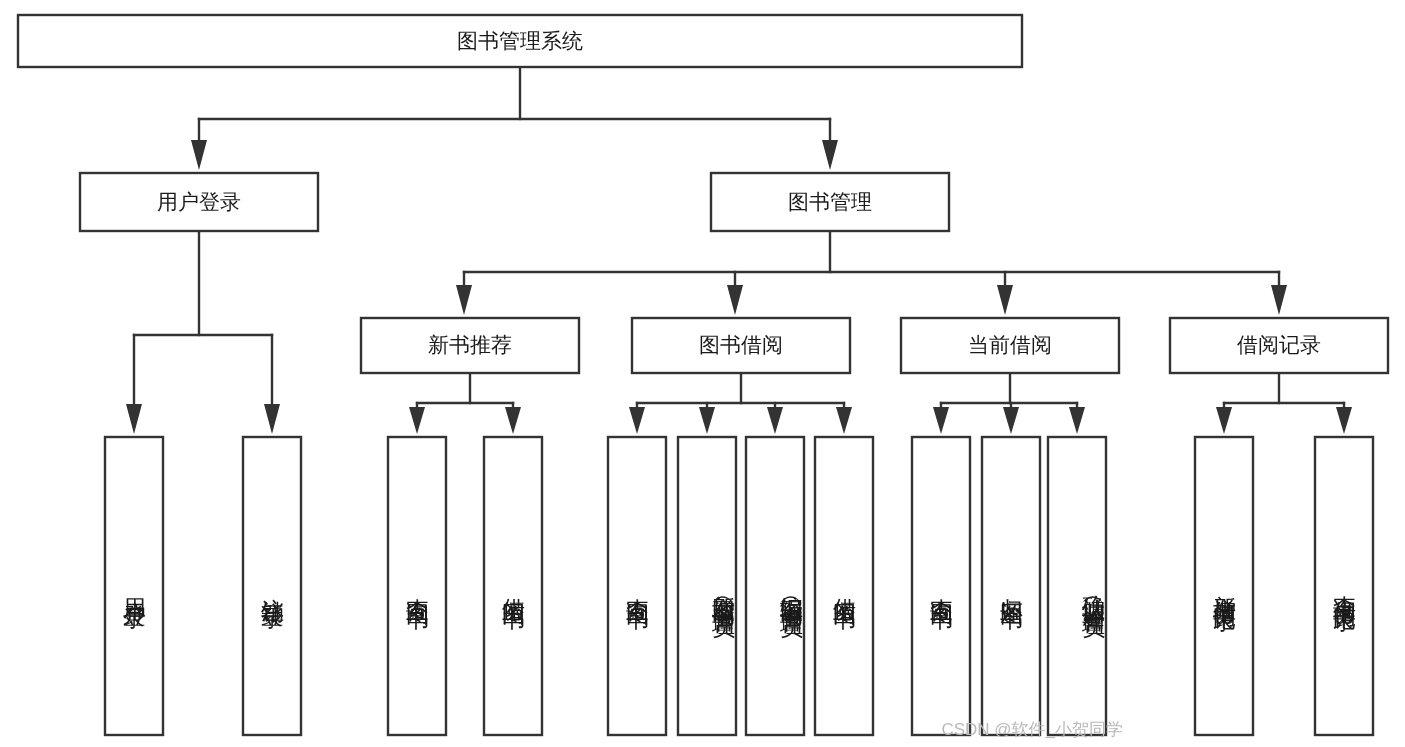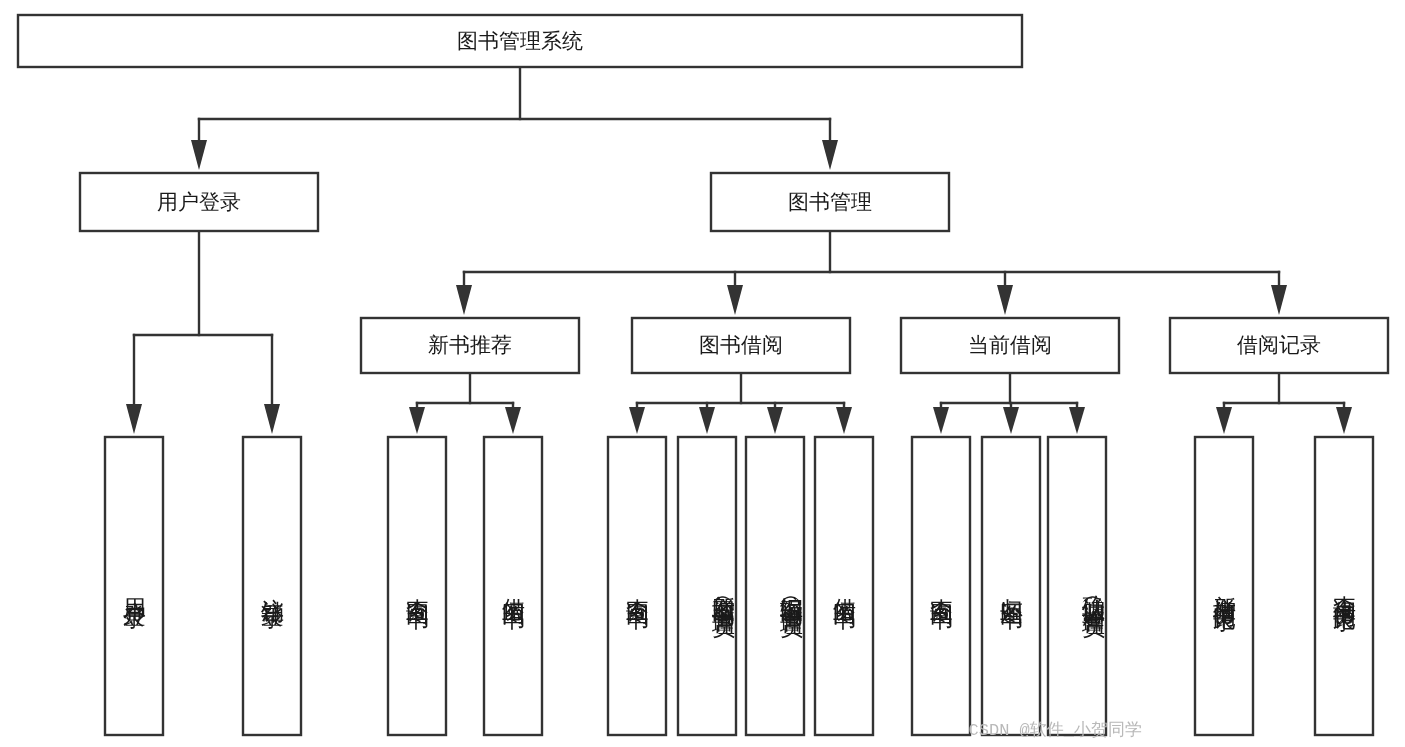--- a/index.html
+++ b/index.html
@@ -11,21 +11,20 @@
     width: 1405px;
     height: 747px;
     font-family: "DejaVu Sans", "Liberation Sans", sans-serif;
     overflow: hidden;
   }
   #diagram-root {
     position: relative;
     width: 1134px;
     height: 747px;
     background: #ffffff;
-    padding-left: 12px;
   }
   svg#flow {
     position: absolute;
     left: 0;
     top: 0;
     width: 1405px;
     height: 747px;
     display: block;
   }
   .node-rect {
@@ -59,23 +58,23 @@
     line-height: 1.12;
     letter-spacing: 3px;
     color: #1a1a1a;
     white-space: nowrap;
     text-align: center;
     pointer-events: none;
     user-select: none;
   }
   #watermark {
     position: absolute;
-    right: 4px;
+    right: 11px;
     bottom: 6px;
-    font-family: Liberation Mono, monospace;
+    font-family: Liberation Sans, sans-serif;
     font-size: 17px;
     color: #b9b9b9;
     white-space: nowrap;
     user-select: none;
   }
 </style>
 </head>
 <body>
 
 <div id="diagram-root">

